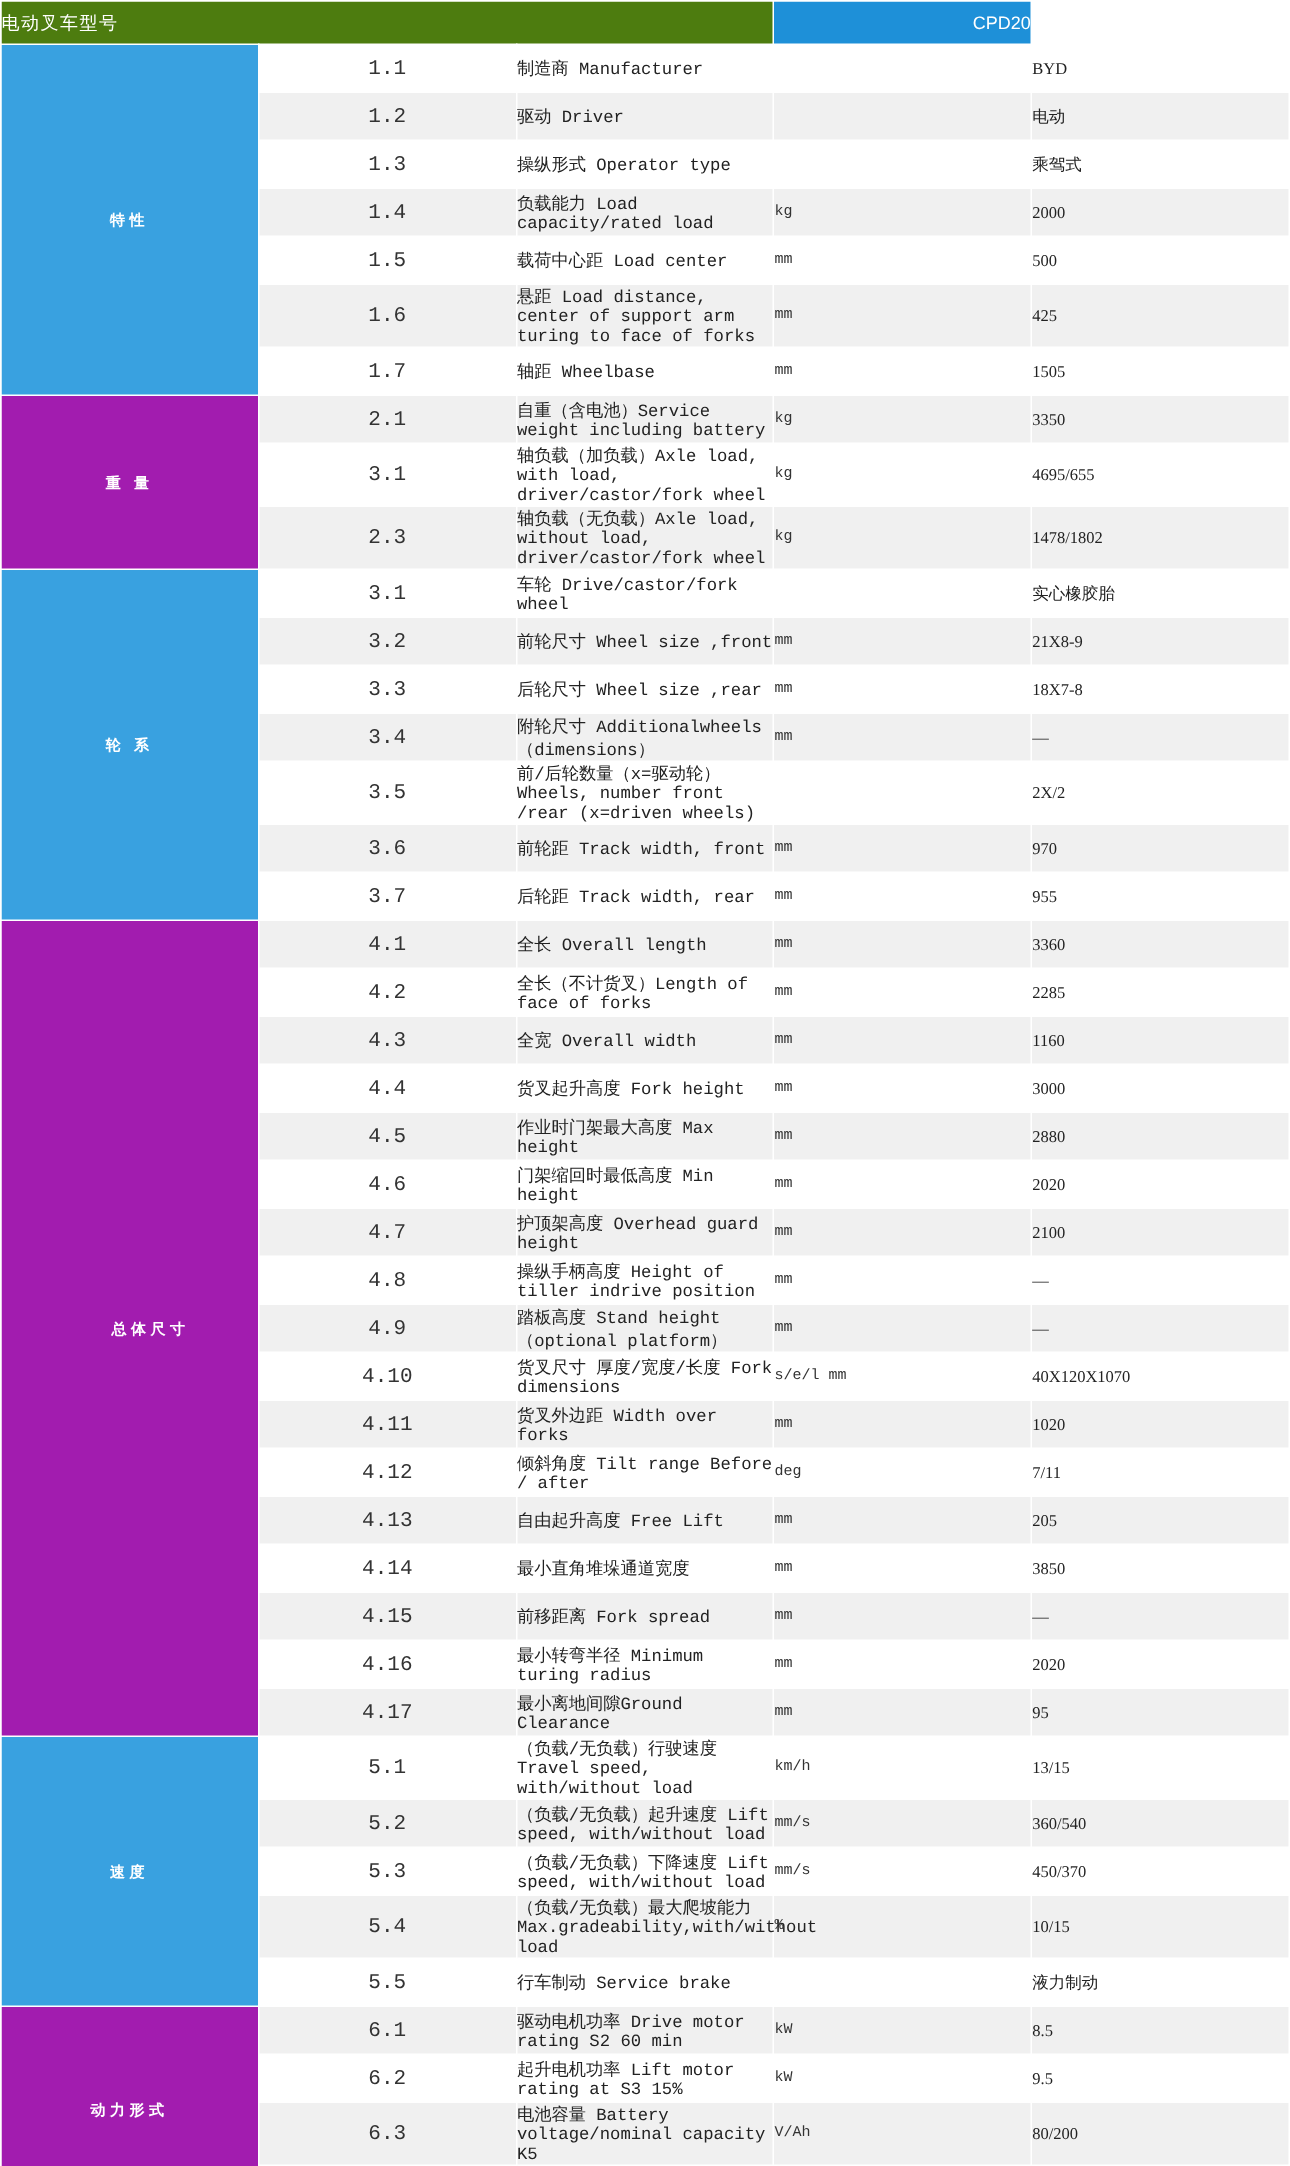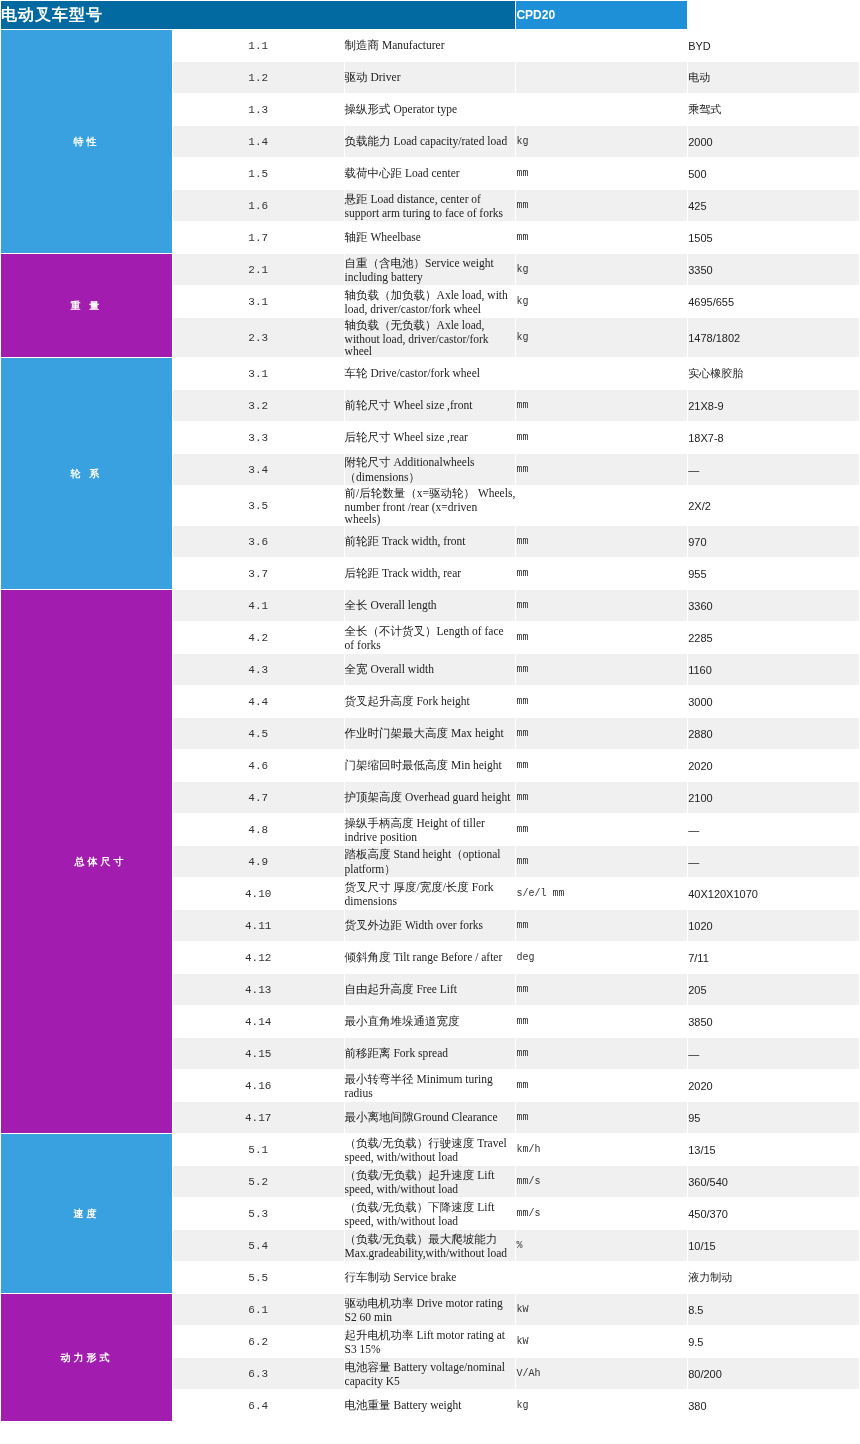--- a/index.html
+++ b/index.html
@@ -15,77 +15,77 @@
     width: 860px;
     border-collapse: collapse;
     table-layout: fixed;
   }
   #spec-table td, #spec-table th {
     border: 1px solid #ffffff;
     padding: 0;
     vertical-align: middle;
   }
   .hdr-title {
-    background: #0369a1;
+    background: #4d7c0f;
     color: #ffffff;
-    font-size: 16px;
-    font-weight: bold;
+    font-size: 12px;
+    font-weight: normal;
     height: 28px;
     padding-left: 6px;
     text-align: left;
     letter-spacing: 1px;
   }
   .hdr-model {
     background: #1e90d8;
     color: #ffffff;
     font-size: 12px;
-    font-weight: bold;
+    font-weight: normal;
     height: 28px;
     padding-left: 8px;
-    text-align: left;
+    text-align: right;
   }
   .cat-cell {
     background: #39a1e0;
     color: #ffffff;
     font-size: 10px;
     font-weight: bold;
     text-align: center;
     letter-spacing: 3px;
     vertical-align: middle;
   }
   .cat-cell.sep {
     background: #a21caf;
   }
   td.num {
     width: 46px;
-    font-size: 11px;
+    font-size: 14px;
     color: #333333;
     text-align: center;
     padding: 0 2px;
     font-family: "Liberation Mono", monospace;
   }
   td.desc {
     font-size: 11.5px;
     color: #222222;
     padding-left: 8px;
-    font-family: Liberation Serif, serif;
+    font-family: Liberation Mono, monospace;
   }
   td.unit {
     width: 88px;
     font-size: 10px;
     color: #333333;
     padding-left: 8px;
     font-family: "Liberation Mono", monospace;
   }
   td.val {
     width: 96px;
     font-size: 11px;
     color: #222222;
     padding-left: 8px;
-    font-family: Liberation Sans, sans-serif;
+    font-family: Liberation Serif, serif;
   }
   tr.row-odd td.num,
   tr.row-odd td.desc,
   tr.row-odd td.unit,
   tr.row-odd td.val {
     background: #ffffff;
   }
   tr.row-even td.num,
   tr.row-even td.desc,
   tr.row-even td.unit,

